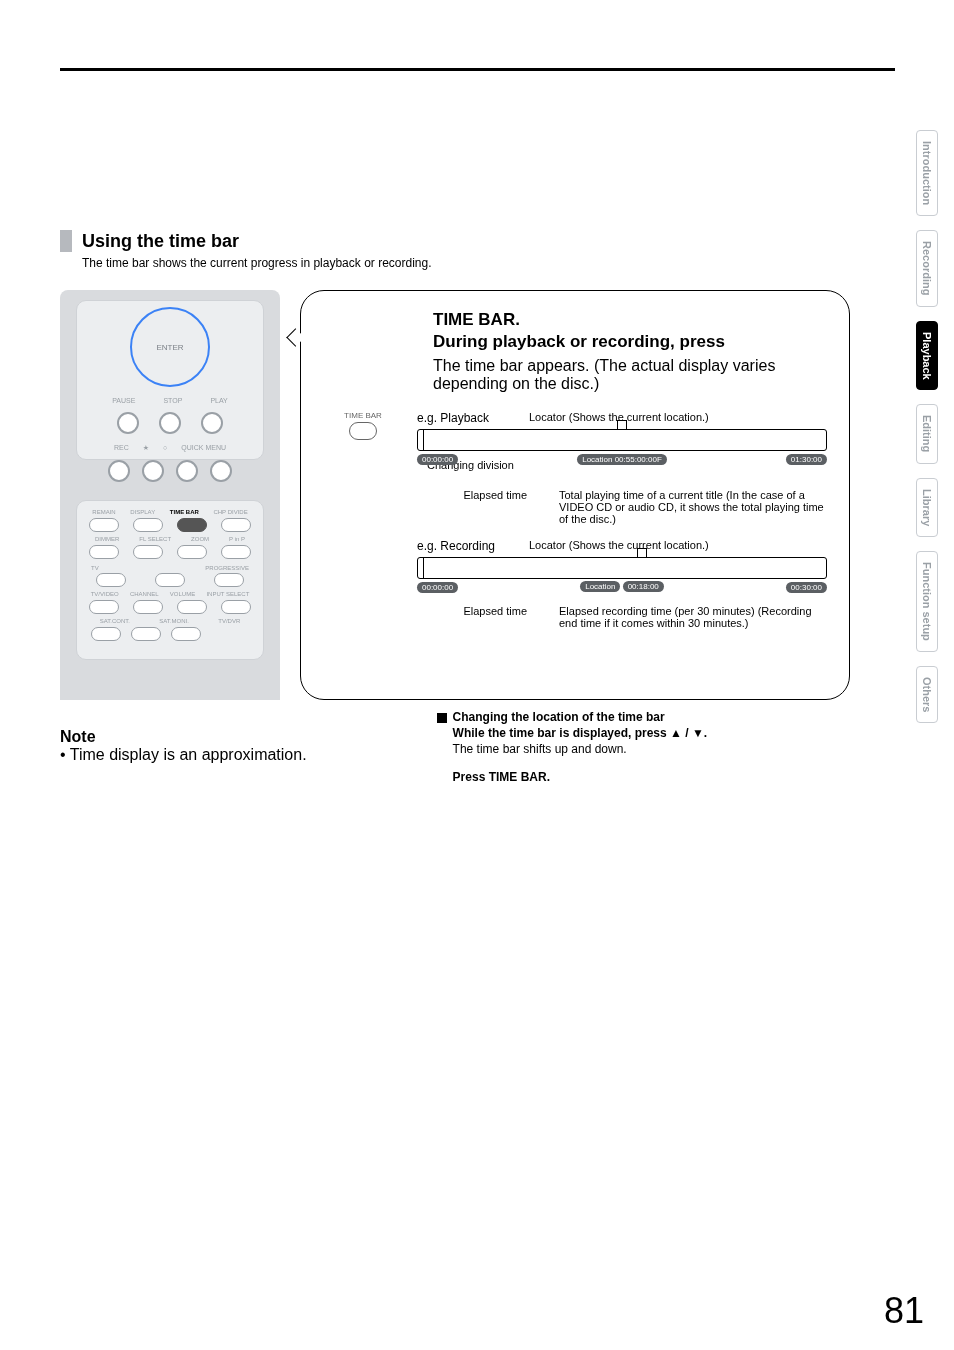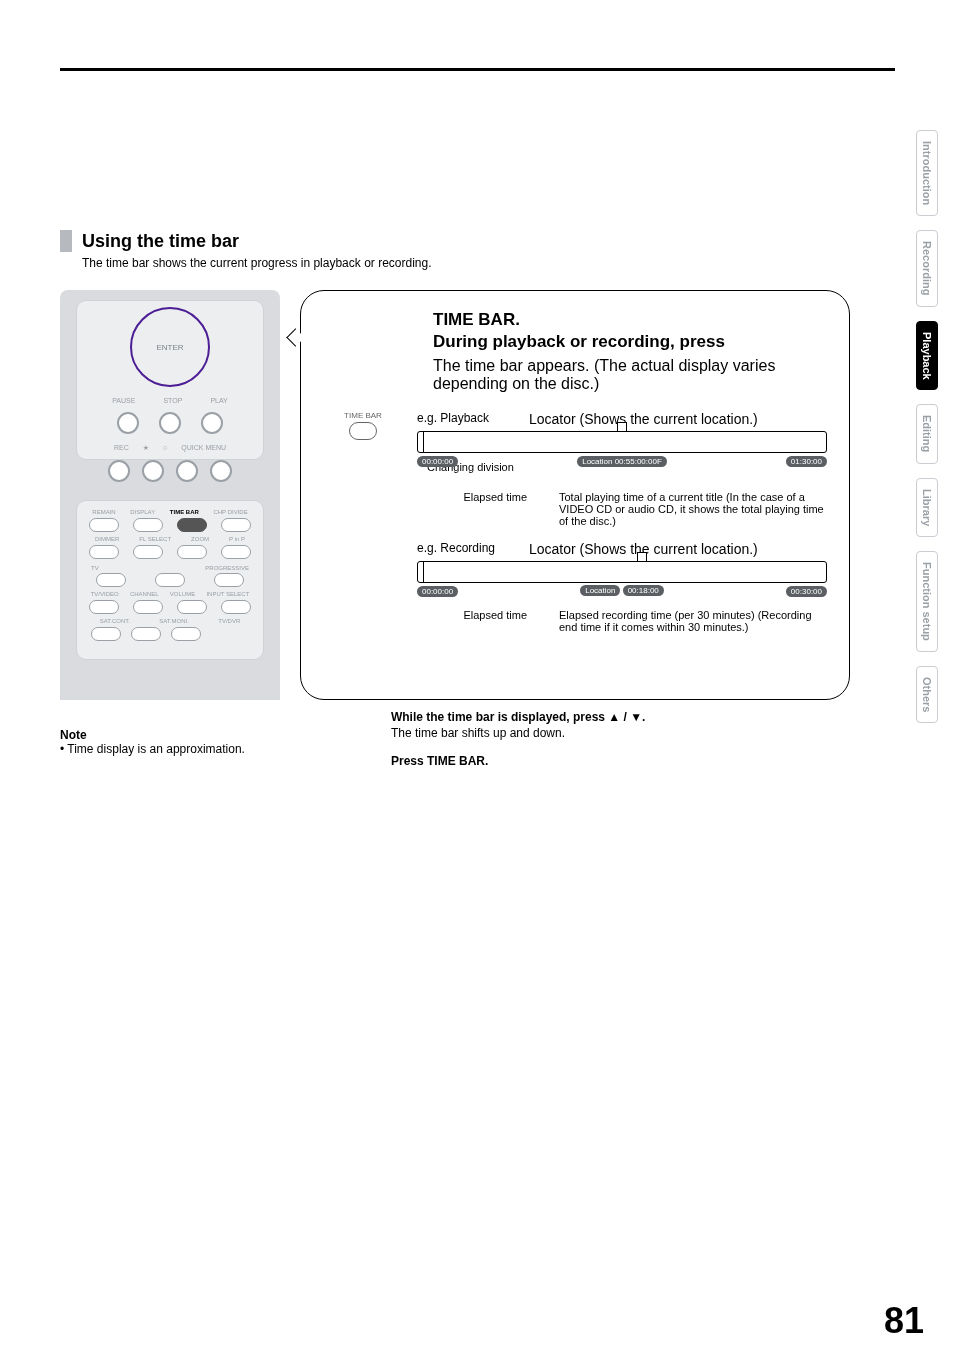--- a/index.html
+++ b/index.html
@@ -84,21 +84,21 @@
     background: #eceef0;
     border-radius: 10px;
     margin: 4px 16px;
     height: 160px;
     position: relative;
     border: 1px solid #cfd2d6;
   }
   .dpad {
     width: 80px;
     height: 80px;
-    border: 2px solid #4c1d95;
+    border: 2px solid #3b82f6;
     border-radius: 50%;
     margin: 6px auto 0;
     display:flex;align-items:center;justify-content:center;
     font-size:8px;color:#7c8188;
   }
   .btn-row { display:flex; justify-content:center; gap:20px; margin-top:8px; }
   .circ { width:22px;height:22px;border:2px solid #9aa0a6;border-radius:50%; background:#fff; }
   .lbl-row { display:flex;justify-content:center;gap:28px;font-size:7px;color:#9aa0a6;margin-top:10px;}
   .remote-lower {
     background:#eceef0;
@@ -144,41 +144,41 @@
     margin-top: 4px;
   }
   .timebar-ill {
     margin-top:18px;
     display:flex;
     gap:14px;
   }
   .tb-btn-col { width:80px; font-size:8px; color:#666; text-align:center;}
   .tb-btn { width:28px;height:18px;border:1px solid #666;border-radius:9px;margin:2px auto; }
   .eg { font-size:12px; margin-bottom:4px;}
-  .loc-lbl { font-size:14px; text-align:right; margin-bottom:4px; }
+  .loc-lbl { font-size:11px; text-align:right; margin-bottom:4px; }
   .bar-wrap { position:relative; margin:0 0 8px; }
   .bar-frame { border:1px solid #000; height:22px; border-radius:3px; position:relative; background:#fff; }
   .bar-frame .notch{ position:absolute; top:0; left:0; width:6px;height:100%; border-right:1px solid #000;}
   .bar-labels { position:absolute; bottom:-14px; left:0; right:0; display:flex; justify-content:space-between; font-size:8px; }
   .chip { background:#5b5f63;color:#fff;padding:1px 5px;border-radius:8px;font-size:8px;}
   .key-icon{position:absolute;top:-10px;left:50%;width:10px;height:10px;border:1px solid #000;background:#fff;transform:translateX(-50%);}
 
-  .note { font-size:12px; margin-top:18px; }
+  .note { font-size:16px; margin-top:18px; }
   .note .hd { font-weight:bold; }
   .right-notes { font-size:12px; width:400px; }
   .right-notes .sq { display:inline-block;width:10px;height:10px;background:#000;margin-right:6px;vertical-align:middle;}
   .right-notes p { margin-bottom:2px;}
   .right-notes .bold{font-weight:bold;}
   .below-cols { display:flex; gap:130px; margin-top:10px; align-items:flex-start;}
   .page-num {
     position:absolute;
     right: 30px;
-    bottom: 8px;
+    bottom: 18px;
     font-size: 36px;
-    font-weight: bold;
+    font-weight: normal;
   }
   .eg-row{display:flex;gap:20px;align-items:flex-start;}
   .eg-right{flex:1;}
   .sub-callouts{display:flex; gap:32px; margin-top:18px; font-size:11px;}
   .chapdiv{font-size:11px;margin:6px 0 2px 10px;}
 </style>
 </head>
 <body>
 
 <div class="top-rule"></div>
@@ -351,20 +351,21 @@
       </div>
     </div>
   </div>
 
   <div class="below-cols">
     <div class="note">
       <div class="hd">Note</div>
       <div>• Time display is an approximation.</div>
     </div>
     <div class="right-notes">
+      <p><span class="sq"></span><span class="bold">Changing the location of the time bar</span></p>
       <p class="bold" style="margin-left:16px">While the time bar is displayed, press ▲ / ▼.</p>
       <p style="margin-left:16px;margin-bottom:14px">The time bar shifts up and down.</p>
       <p class="bold" style="margin-left:16px">Press TIME BAR.</p>
     </div>
   </div>
 
 </div>
 
 <div class="page-num">81</div>
 

